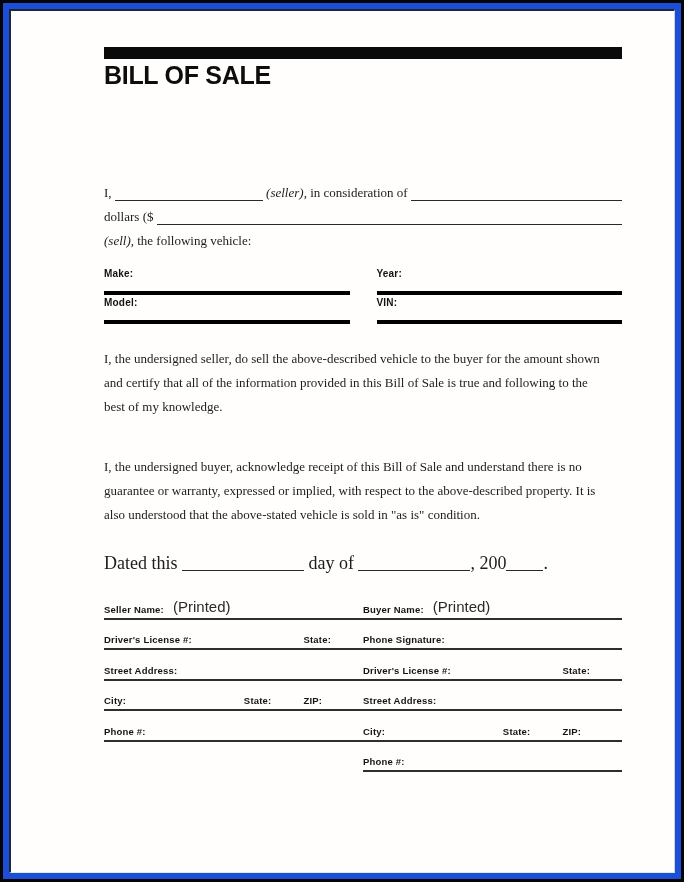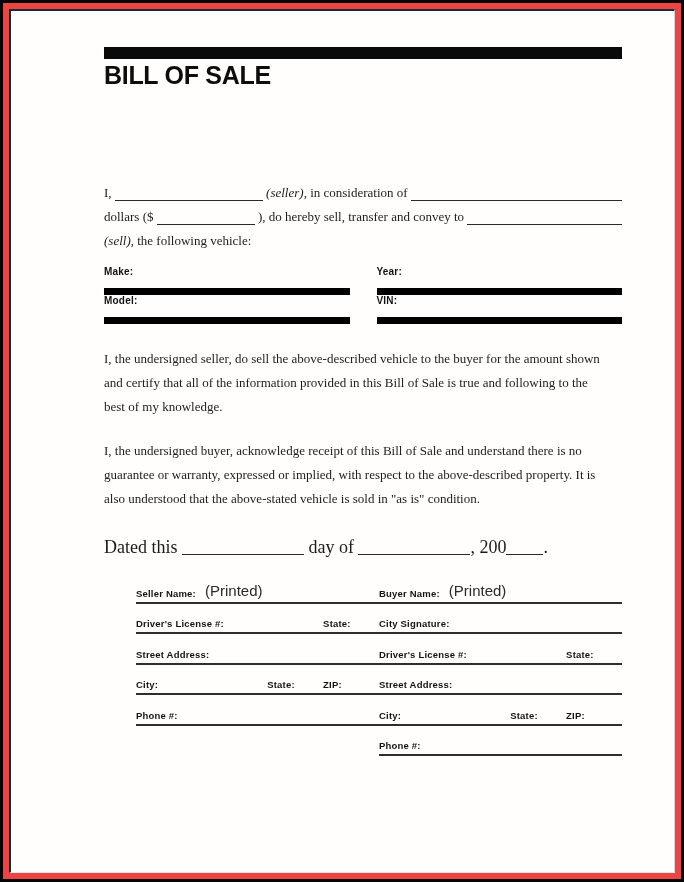--- a/index.html
+++ b/index.html
@@ -2,62 +2,62 @@
 <html><head>
 <meta charset="utf-8">
 <style>
   html,body{margin:0;padding:0;}
   body{
     width:684px;height:882px;overflow:hidden;background:#000;
     font-family:"Liberation Serif", serif;
   }
   .frame{
     box-sizing:border-box;width:684px;height:882px;
-    border:3px solid #050505;background:#ef4444;padding:6px;
+    border:3px solid #050505;background:#1d4ed8;padding:6px;
   }
   .page{
     box-sizing:border-box;width:100%;height:100%;background:#fffefd;
     border-top:2px solid #182a33;border-left:2px solid #182a33;
     border-right:1px solid #c2d8d8;border-bottom:1px solid #d8ecec;
     padding:0 52px 0 93px;overflow:hidden;
   }
   
   .bar{height:12px;background:#0a0a0a;margin-top:36px;}
   .title{
     margin:3px 0 0 0;font-family:"Liberation Sans",sans-serif;
     font-weight:700;font-size:25px;line-height:27px;letter-spacing:-0.3px;color:#0d0d0d;
   }
   
   .para{font-size:13px;line-height:24px;color:#1c1c1c;}
   .para > div{white-space:nowrap;}
   .intro{margin-top:92px;}
   .statement-seller{margin-top:23px;}
-  .statement-buyer{margin-top:20px;}
+  .statement-buyer{margin-top:36px;}
   .rline{display:flex;align-items:baseline;}
   .rline span{white-space:pre;}
   .rline .ital{font-style:italic;}
   .rline .blank{
     display:inline-block;border-bottom:1.5px solid #2a2a2a;
     align-self:flex-end;margin-bottom:4px;height:0;
   }
   .rline .fill{flex:1;}
   .dated{margin-top:24px;font-size:18px;line-height:24px;color:#1c1c1c;}
   
   .vehicle{margin-top:13px;}
   .vrow{display:flex;gap:27px;height:29px;}
   .vfield{
-    flex:1;border-bottom:7px solid #000000;display:flex;
-    padding-bottom:12px;box-sizing:border-box;
+    flex:1;border-bottom:4px solid #000000;display:flex;
+    align-items:flex-end;padding-bottom:12px;box-sizing:border-box;
   }
   .vlabel{
     font-family:"Liberation Sans",sans-serif;font-weight:700;
     font-size:10px;color:#121212;letter-spacing:0.2px;
   }
   
-  .footer{margin-top:14px;display:flex;margin-left:32px;}
+  .footer{margin-top:14px;display:flex;}
   .fcol{flex:1;}
   .frow{
     position:relative;height:30.5px;border-bottom:2px solid #2e2e2e;
     display:flex;align-items:flex-end;padding-bottom:3px;box-sizing:border-box;
   }
   .flabel{
     font-family:"Liberation Sans",sans-serif;font-weight:700;
     font-size:9.5px;color:#141414;letter-spacing:0.2px;white-space:pre;
   }
   .fsuffix{
@@ -81,21 +81,20 @@
           <span>I, </span>
           <span class="blank" style="width: 148px;"></span>
           <span> </span>
           <span class="ital">(seller)</span>
           <span>, in consideration of </span>
           <span class="blank fill"></span>
         </div>
       <div class="rline">
           <span>dollars ($ </span>
           <span class="blank" style="width: 98px;"></span>
-          <span> ), do hereby sell, transfer and convey to </span>
           <span class="blank fill"></span>
         </div>
       <div class="rline">
           <span class="ital">(sell)</span>
           <span>, the following vehicle:</span>
         </div>
     </div>
 
     <div class="vehicle">
       <div class="vrow">
@@ -161,21 +160,21 @@
           <span class="flabel">Phone #:</span>
         </div>
       </div>
 
       <div class="fcol">
         <div class="frow">
           <span class="flabel">Buyer Name:</span>
           <span class="fsuffix">(Printed)</span>
         </div>
         <div class="frow">
-          <span class="flabel">City Signature:</span>
+          <span class="flabel">Phone Signature:</span>
         </div>
         <div class="frow">
           <span class="flabel">Driver's License #:</span>
           <span class="flabel pos-b">State:</span>
         </div>
         <div class="frow">
           <span class="flabel">Street Address:</span>
         </div>
         <div class="frow">
           <span class="flabel">City:</span>

